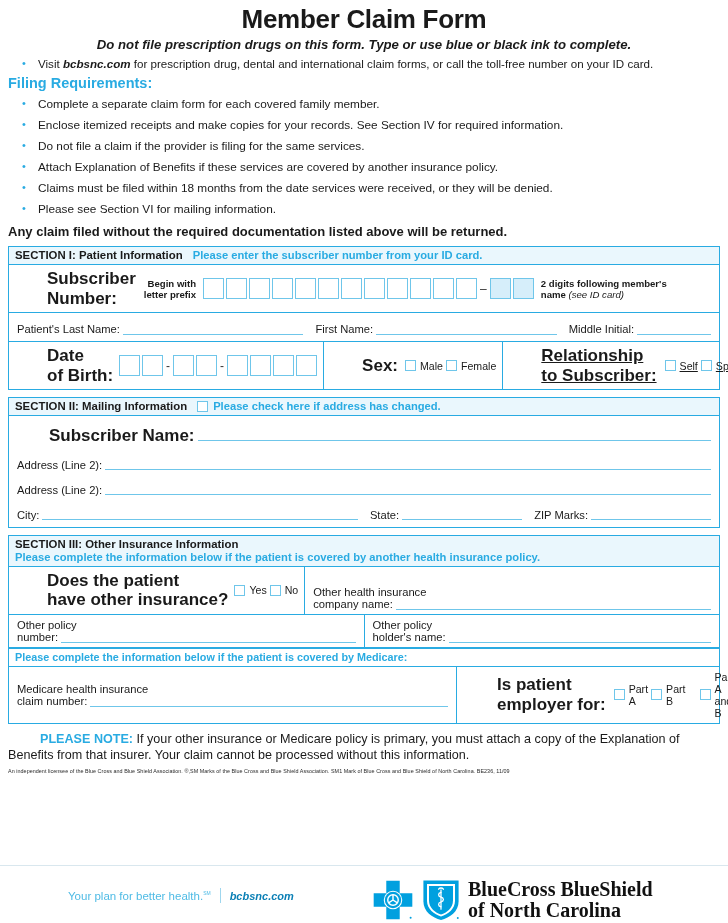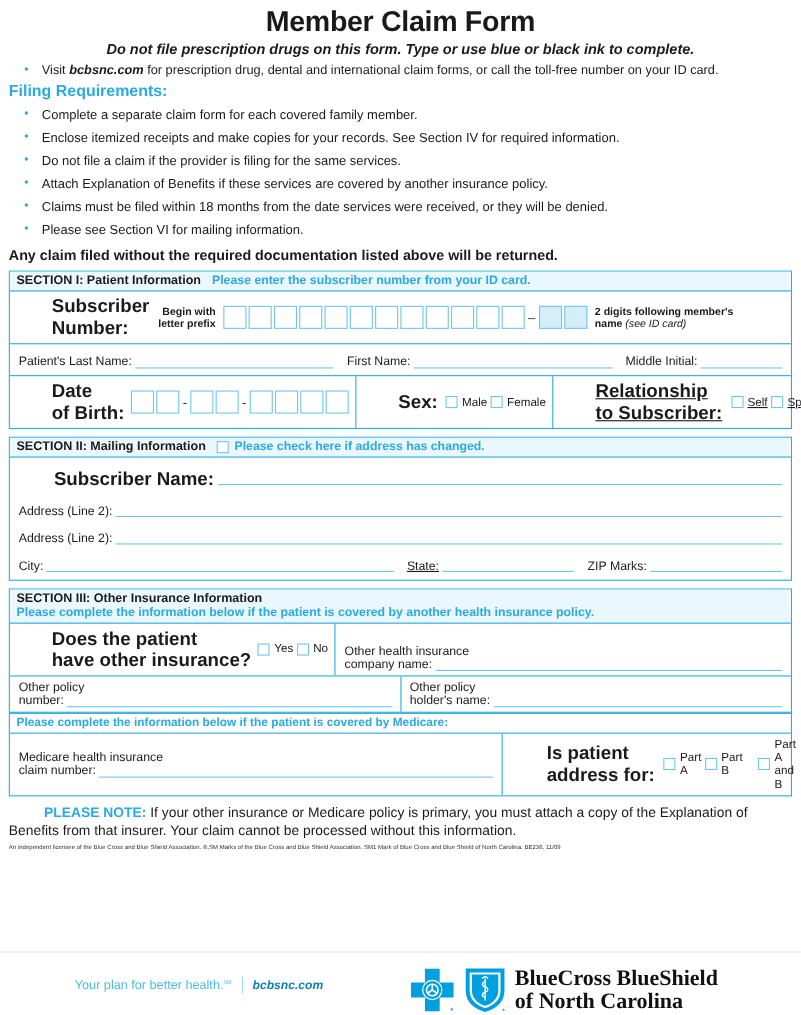--- a/index.html
+++ b/index.html
@@ -328,21 +328,21 @@
       <span class="lbl">Address (Line 2):</span>
       <span class="rule"></span>
     </div>
     <div class="line-row" style="padding-top:11px;">
       <span class="lbl">Address (Line 2):</span>
       <span class="rule"></span>
     </div>
     <div class="line-row" style="padding-top:11px; padding-bottom:6px;">
       <span class="lbl">City:</span>
       <span class="rule"></span>
-      <span class="lbl" style="margin-left:12px;text-decoration:underline;">State:</span>
+      <span class="lbl" style="margin-left:12px;">State:</span>
       <span class="rule w-md"></span>
       <span class="lbl" style="margin-left:12px;">ZIP Marks:</span>
       <span class="rule w-md"></span>
     </div>
   </div>
 
   <div class="section">
     <div class="sec-head sec-head-stack">
       <div>SECTION III:  Other Insurance Information</div>
       <div class="sec-note" style="margin-top:1px;">Please complete the information below if the patient is covered by another health insurance policy.</div>
@@ -408,21 +408,21 @@
           <div class="lbl">Medicare health insurance</div>
           <div style="display:flex; align-items:flex-end;">
             <span class="lbl">claim number:</span>
             <span class="rule"></span>
           </div>
         </div>
       </div>
       <div class="cell" style="padding:4px 8px; width:262px;">
         <div class="lbl-b" style="margin-right:8px;">
           <div>Is patient</div>
-          <div>address for:</div>
+          <div>employer for:</div>
         </div>
         <div class="cbcol" style="margin-right:14px;">
           <label class="cbgrp">
               <span class="cb"></span>
               <span>Part A</span>
             </label>
           <label class="cbgrp">
               <span class="cb"></span>
               <span>Part B</span>
             </label>

